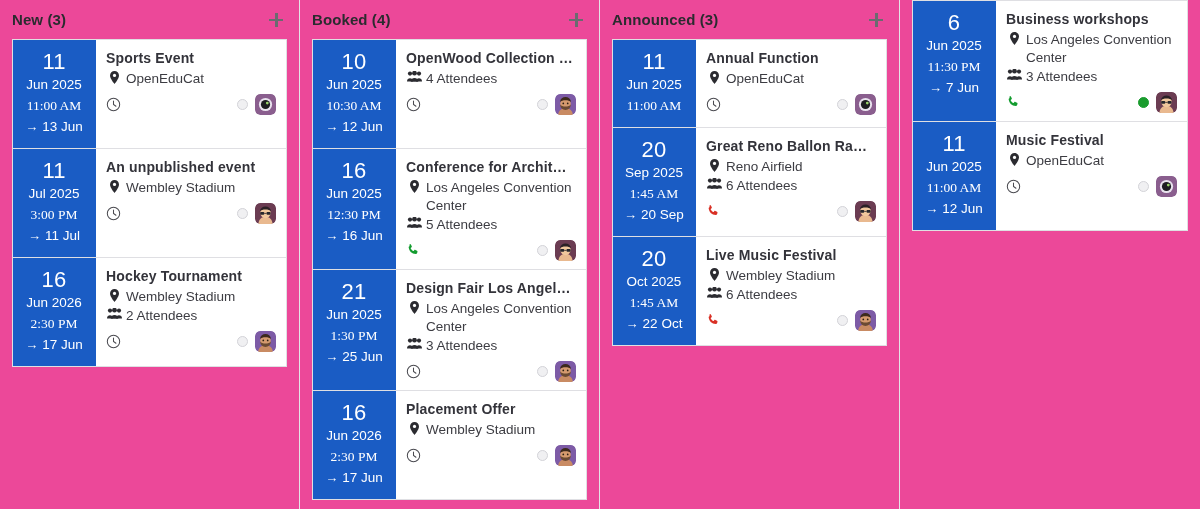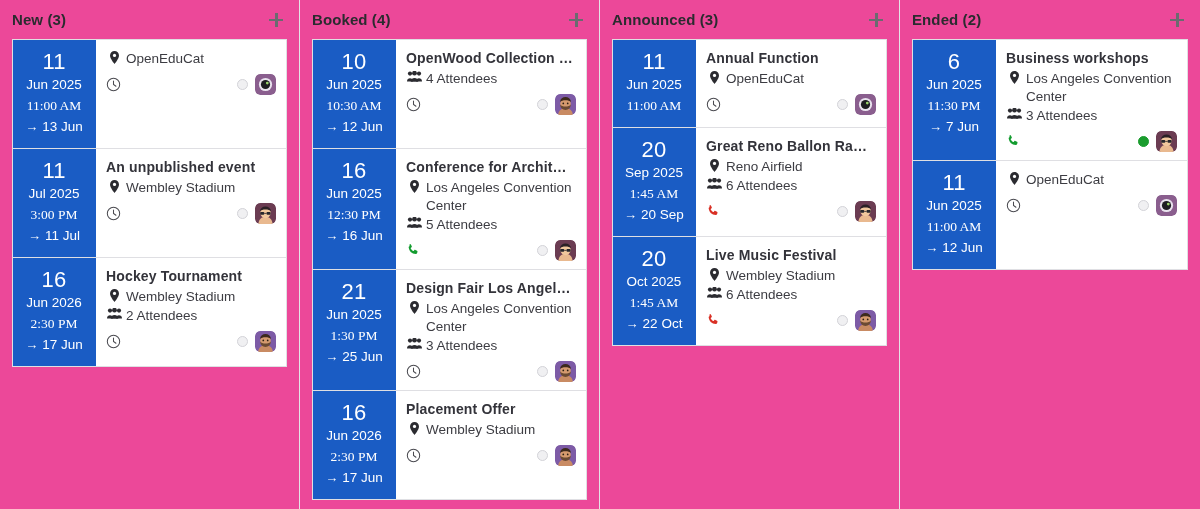--- a/index.html
+++ b/index.html
@@ -183,20 +183,21 @@
       </div>
       <div class="cards">
         <div class="card first">
           <div class="card-date">
             <div class="d-day">11</div>
             <div class="d-monyear">Jun 2025</div>
             <div class="d-time">11:00 AM</div>
             <div class="d-end"><span class="arrow">→</span><span>13 Jun</span></div>
           </div>
           <div class="card-body">
+            <div class="c-title">Sports Event</div>
             <div class="c-row">
               <span class="ic">
                 <svg class="gi" width="9" height="13" viewBox="0 0 9 13">
                   <path d="M4.5 0C2 0 0 2 0 4.5C0 7.6 4.5 13 4.5 13S9 7.6 9 4.5C9 2 7 0 4.5 0Z" fill="#2b2b30"></path>
                   <circle cx="4.5" cy="4.4" r="1.6" fill="#ffffff"></circle>
                 </svg>
               </span>
               <span class="txt">OpenEduCat</span>
             </div>
             <div class="c-footer">
@@ -652,24 +653,20 @@
                   <circle cx="8.3" cy="9.4" r=".85" fill="#2b1d13"></circle>
                   <circle cx="12.7" cy="9.4" r=".85" fill="#2b1d13"></circle>
                 </svg>
               </span>
             </div>
           </div>
         </div>
       </div>
     </div>
     <div class="column">
-      <div class="col-header">
-        <span class="col-title">Ended (2)</span>
-        <span class="col-add" title="add"></span>
-      </div>
       <div class="cards">
         <div class="card first">
           <div class="card-date">
             <div class="d-day">6</div>
             <div class="d-monyear">Jun 2025</div>
             <div class="d-time">11:30 PM</div>
             <div class="d-end"><span class="arrow">→</span><span>7 Jun</span></div>
           </div>
           <div class="card-body">
             <div class="c-title">Business workshops</div>
@@ -717,20 +714,21 @@
           </div>
         </div>
         <div class="card">
           <div class="card-date">
             <div class="d-day">11</div>
             <div class="d-monyear">Jun 2025</div>
             <div class="d-time">11:00 AM</div>
             <div class="d-end"><span class="arrow">→</span><span>12 Jun</span></div>
           </div>
           <div class="card-body">
+            <div class="c-title">Music Festival</div>
             <div class="c-row">
               <span class="ic">
                 <svg class="gi" width="9" height="13" viewBox="0 0 9 13">
                   <path d="M4.5 0C2 0 0 2 0 4.5C0 7.6 4.5 13 4.5 13S9 7.6 9 4.5C9 2 7 0 4.5 0Z" fill="#2b2b30"></path>
                   <circle cx="4.5" cy="4.4" r="1.6" fill="#ffffff"></circle>
                 </svg>
               </span>
               <span class="txt">OpenEduCat</span>
             </div>
             <div class="c-footer">

